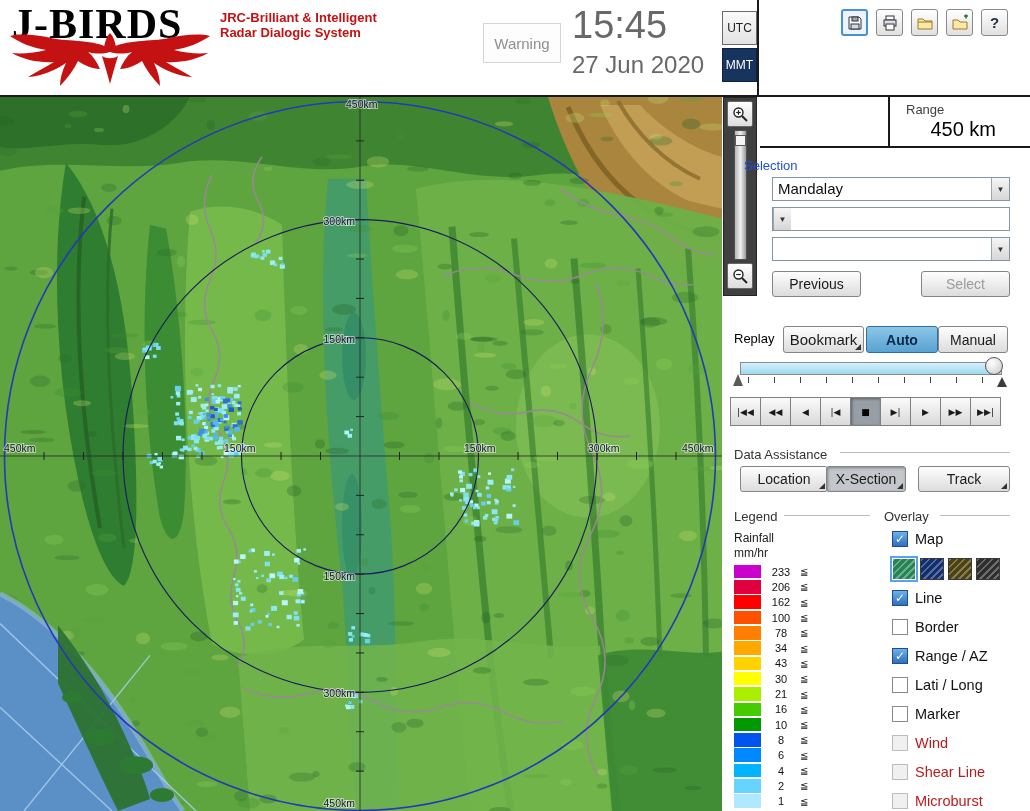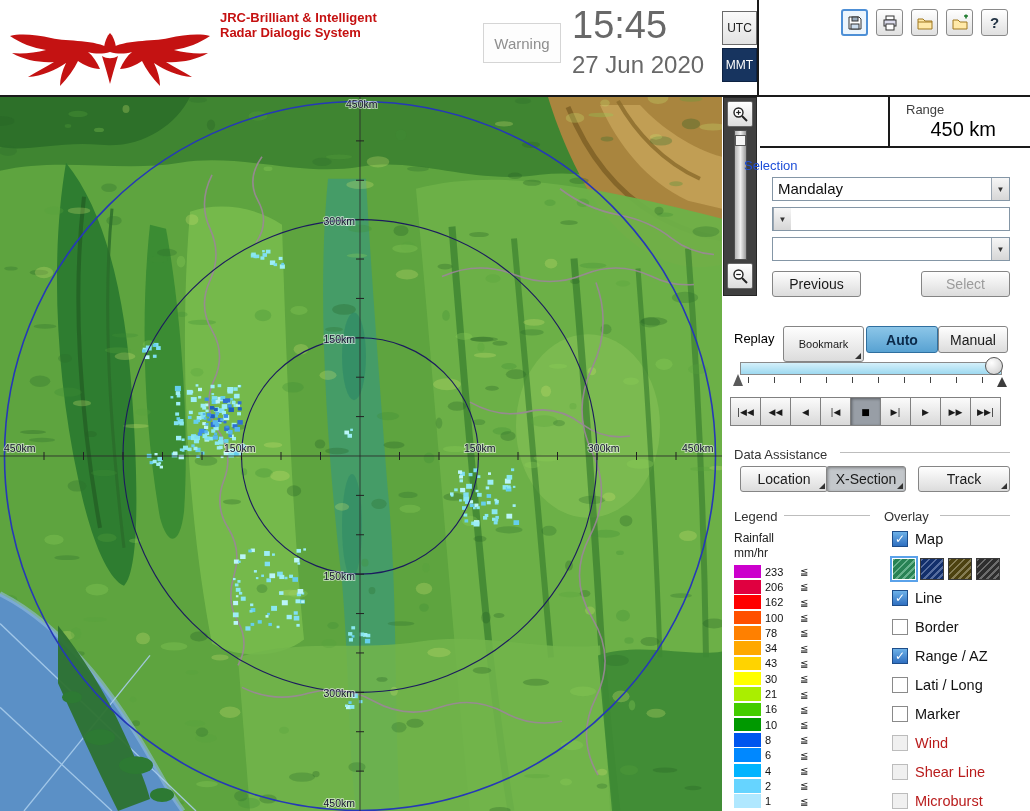--- a/index.html
+++ b/index.html
@@ -72,38 +72,39 @@
   .da-label{position:absolute;left:734px;top:447px;font-size:13px;color:#333}
   .etch{position:absolute;height:2px;border-top:1px solid #bdbdbd;border-bottom:1px solid #fff}
 
   .legend-label{position:absolute;left:734px;top:509px;font-size:13px;color:#333}
   .overlay-label{position:absolute;left:884px;top:509px;font-size:13px;color:#333}
   .leg-unit1{position:absolute;left:734px;top:531px;font-size:12px;color:#222}
   .leg-unit2{position:absolute;left:734px;top:546px;font-size:12px;color:#222}
   .legend-rows{position:absolute;left:734px;top:564px;width:120px}
   .leg-row{display:flex;align-items:center;height:15.3px}
   .leg-sw{width:27px;height:13.5px;flex:none}
-  .leg-val{width:32px;text-align:left;font-size:11px;color:#111;margin-left:4px}
+  .leg-val{width:32px;text-align:center;font-size:11px;color:#111;margin-left:4px}
   .leg-sym{font-size:10px;margin-left:3px;color:#111;font-family:"DejaVu Sans",sans-serif}
 
   .overlay-rows{position:absolute;left:892px;top:529px;width:135px}
   .ov-row{height:20px;margin-bottom:9px;display:flex;align-items:center}
   .ov-row.disabled .ov-lab{color:#b91c1c}
   .cb{width:16px;height:16px;border:1px solid #8a8a8a;background:#fff;display:inline-flex;align-items:center;justify-content:center;font-size:12px;font-weight:bold;color:#fff;flex:none;font-family:"DejaVu Sans",sans-serif}
   .cb.checked{background:linear-gradient(#6db1e8,#2f6fc0);border-color:#1d4d8a}
   .cb.off{background:#f0f0f0;border-color:#bcbcbc}
   .ov-lab{margin-left:7px;font-size:14.5px;color:#111}
   .ov-swatches{height:22px;margin-bottom:8px;display:flex;gap:4px}
   .swatch{width:24px;height:22px;border:1px solid #3a3a3a;padding:0;background-image:repeating-linear-gradient(135deg,rgba(255,255,255,.28) 0 2px,rgba(0,0,0,.12) 2px 5px)}
   .swatch.selected{outline:2px solid #5aa2ea;border-color:#fff}
 </style>
 </head>
 <body>
 
 <div class="hdr">
+  <div class="logo-title">J-BIRDS</div>
   <div class="logo-sub">
     <div>JRC-Brilliant &amp; Intelligent</div>
     <div>Radar  Dialogic  System</div>
   </div>
   <svg class="eagle" viewBox="0 0 206 56">
     <g fill="#c41212">
       <path d="M103,17 C88,7 62,10 44,6 C30,3 14,1 3,4 C13,11 26,16 39,18 C28,21 15,22 5,21 C17,28 33,31 47,30 C39,35 29,40 21,45 C35,44 49,38 59,31 C55,39 53,47 53,54 C61,46 67,37 71,29 C77,33 85,37 93,37 C90,30 86,24 81,20 C88,22 96,22 103,20 Z"></path>
       <path d="M103,17 C118,7 144,10 162,6 C176,3 192,1 203,4 C193,11 180,16 167,18 C178,21 191,22 201,21 C189,28 173,31 159,30 C167,35 177,40 185,45 C171,44 157,38 147,31 C151,39 153,47 153,54 C145,46 139,37 135,29 C129,33 121,37 113,37 C116,30 120,24 125,20 C118,22 110,22 103,20 Z"></path>
       <path d="M97,15 C98,9 100,4 103,1 C106,4 108,9 109,15 C107,19 99,19 97,15 Z"></path>
       <path d="M95,24 C98,34 101,44 103,52 C105,44 108,34 111,24 C106,27 100,27 95,24 Z"></path>
@@ -850,21 +851,21 @@
   <div class="dd-value"></div>
   <button class="dd-btn">
       <span>▼</span>
     </button>
 </div>
 
 <button class="win-btn" style="left:772px;top:271px;width:89px;height:26px">Previous</button>
 <button class="win-btn disabled" style="left:921px;top:271px;width:89px;height:26px">Select</button>
 
 <div class="replay-label">Replay</div>
-<button class="win-btn corner" style="left:783px;top:326px;width:81px;height:36px;font-size:11px">Bookmark</button>
+<button class="win-btn corner" style="left:783px;top:326px;width:81px;height:27px;font-size:15px">Bookmark</button>
 <button class="win-btn blue-sel" style="left:866px;top:326px;width:72px;height:27px">Auto</button>
 <button class="win-btn" style="left:938px;top:326px;width:70px;height:27px">Manual</button>
 
 <div class="tl-track"></div>
 <div class="tl-ticks" id="tl-ticks">
     <div class="tl-tick" style="left: 0px;"></div>
     <div class="tl-tick" style="left: 26px;"></div>
     <div class="tl-tick" style="left: 52px;"></div>
     <div class="tl-tick" style="left: 78px;"></div>
     <div class="tl-tick" style="left: 104px;"></div>

